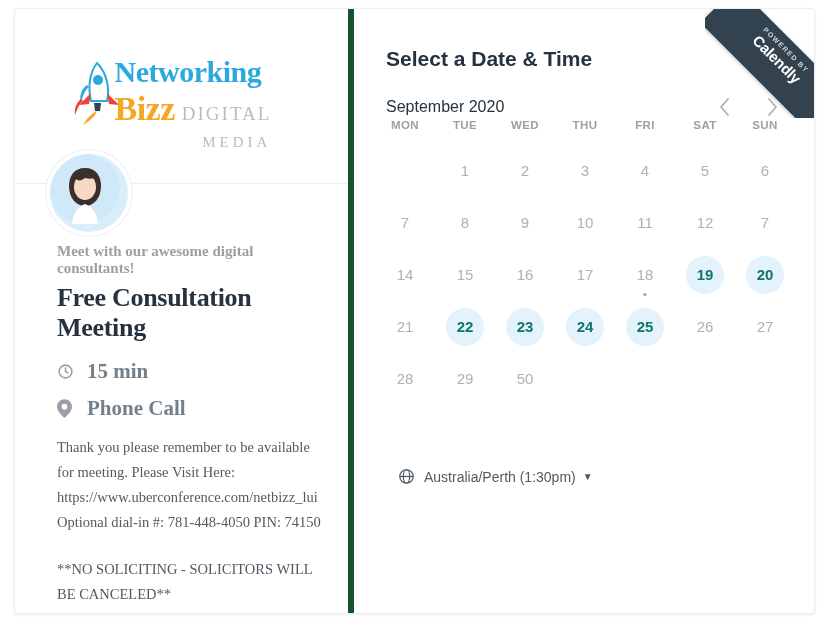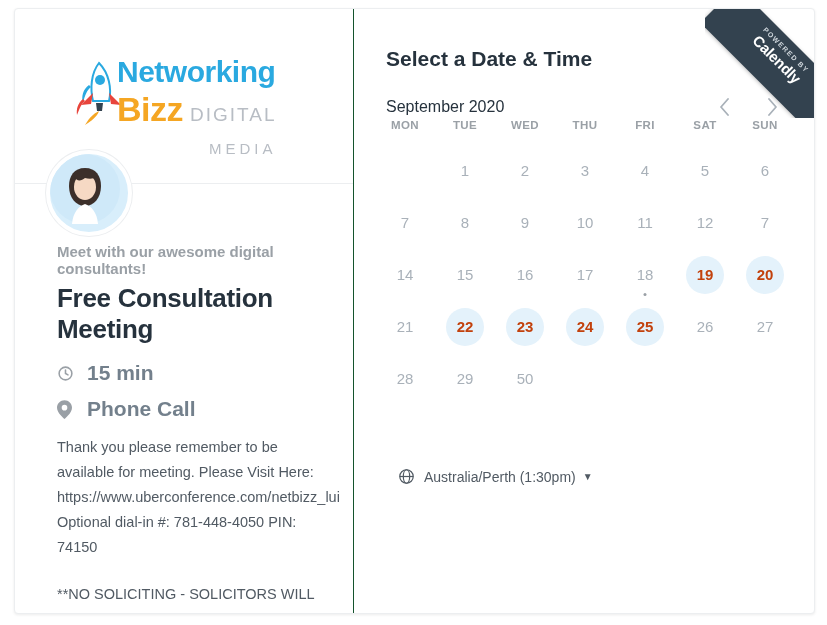--- a/index.html
+++ b/index.html
@@ -26,21 +26,22 @@
     border-radius: 4px;
     box-shadow: 0 1px 3px rgba(0,0,0,0.08);
     display: flex;
     overflow: hidden;
   }
   
   .left {
     width: 399px;
     box-sizing: border-box;
     position: relative;
-    border-right: 1px solid #14532d;
+    border-right: 6px solid #14532d;
+    font-family: Liberation Serif, serif;
   }
   .logo-wrap {
     padding: 46px 0 0 0;
     display: flex;
     justify-content: center;
   }
   .logo {
     position: relative;
     width: 230px;
     height: 80px;
@@ -84,21 +85,21 @@
   .logo-digital {
     font-size: 19px;
     letter-spacing: 2px;
     display: block;
   }
   .logo-media {
     font-size: 15px;
     letter-spacing: 4px;
     display: block;
     text-align: right;
-    margin-top: 18px;
+    margin-top: 12px;
   }
   .divider {
     position: absolute;
     left: 0;
     right: 0;
     top: 174px;
     border-top: 1px solid #eceef0;
   }
   .avatar {
     position: absolute;
@@ -231,21 +232,21 @@
     border-radius: 50%;
     text-align: center;
     font-size: 15px;
     color: #a9b1b9;
     background: transparent;
     border: none;
     padding: 0;
   }
   .daybtn.available {
     background: #e4f2fb;
-    color: #c2410c;
+    color: #0f766e;
     font-weight: bold;
     cursor: pointer;
   }
   .daybtn.empty { visibility: hidden; }
   .dot {
     position: absolute;
     bottom: 5px;
     left: 50%;
     transform: translateX(-50%);
     width: 3px;

